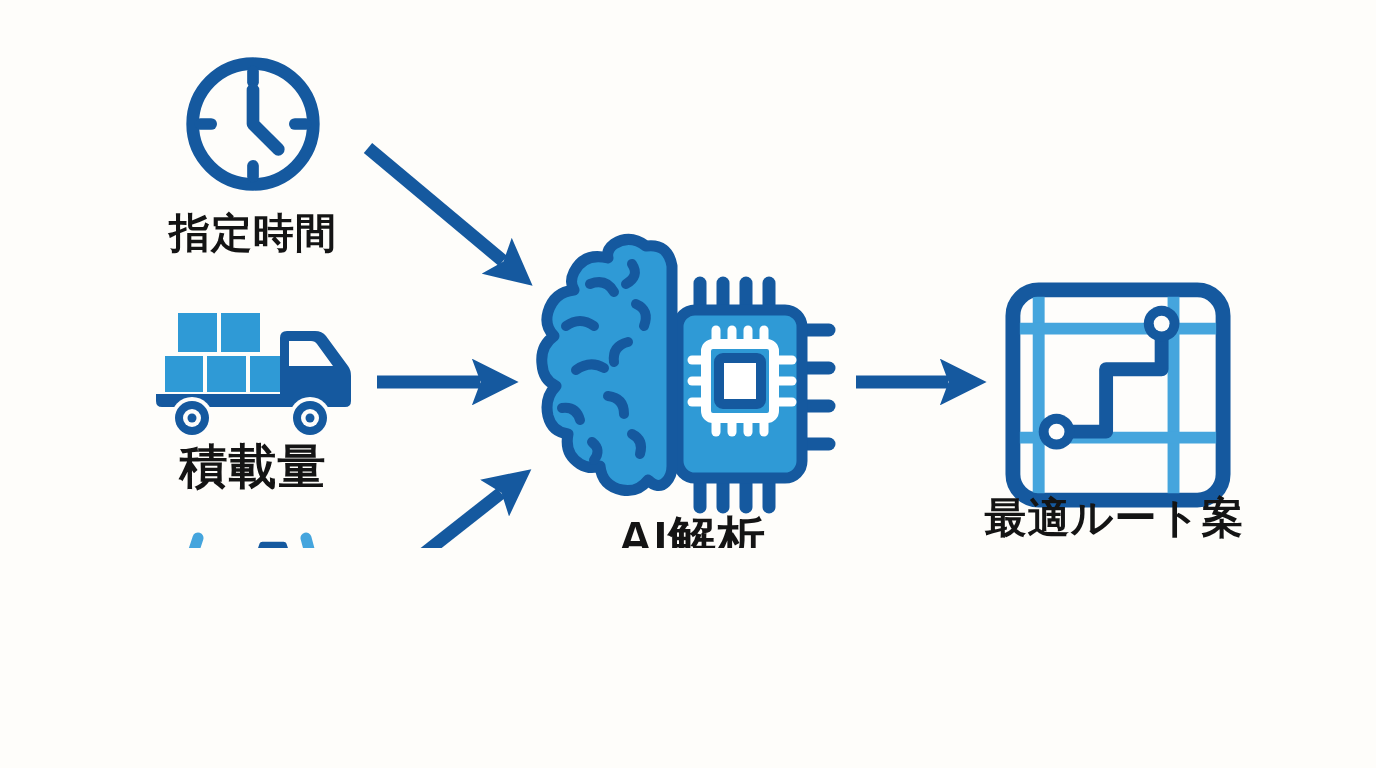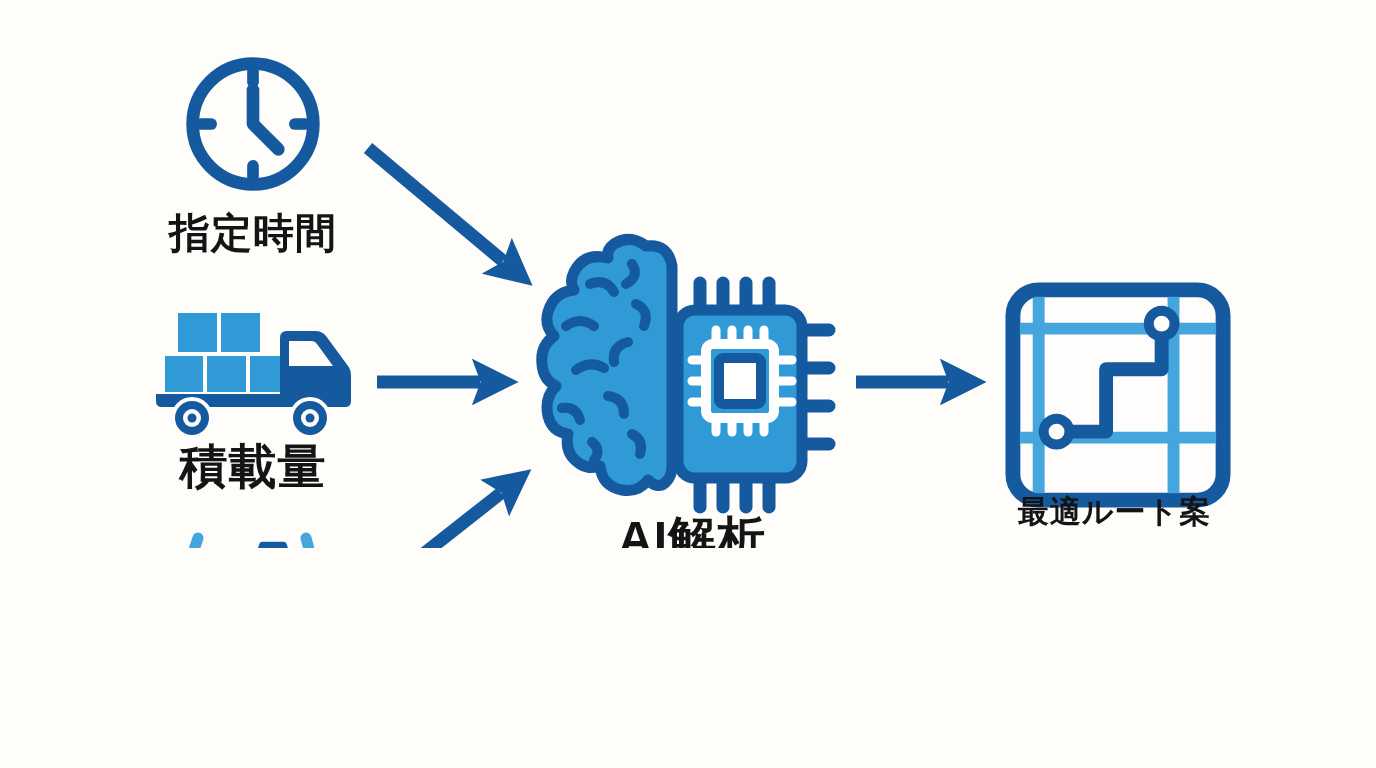--- a/index.html
+++ b/index.html
@@ -179,15 +179,15 @@
       <line x1="14" y1="159" x2="218" y2="159"></line>
     </g>
     <path d="M54,153 L104,153 L104,90 L160,90 L160,46" fill="none" stroke="#15599f" stroke-width="14" stroke-linejoin="round" stroke-linecap="round"></path>
     <g>
       <circle cx="54" cy="153" r="18" fill="#15599f"></circle>
         <circle cx="54" cy="153" r="8" fill="#fefdfb"></circle>
       <circle cx="160" cy="44" r="18" fill="#15599f"></circle>
         <circle cx="160" cy="44" r="8" fill="#fefdfb"></circle>
     </g>
   </svg>
-  <div class="lbl" style="left:972px;top:496px;width:285px;font-size:31px;">最適ルート案</div>
+  <div class="lbl" style="left:972px;top:496px;width:285px;font-size:42px;">最適ルート案</div>
 
 </div>
 
 </body></html>

